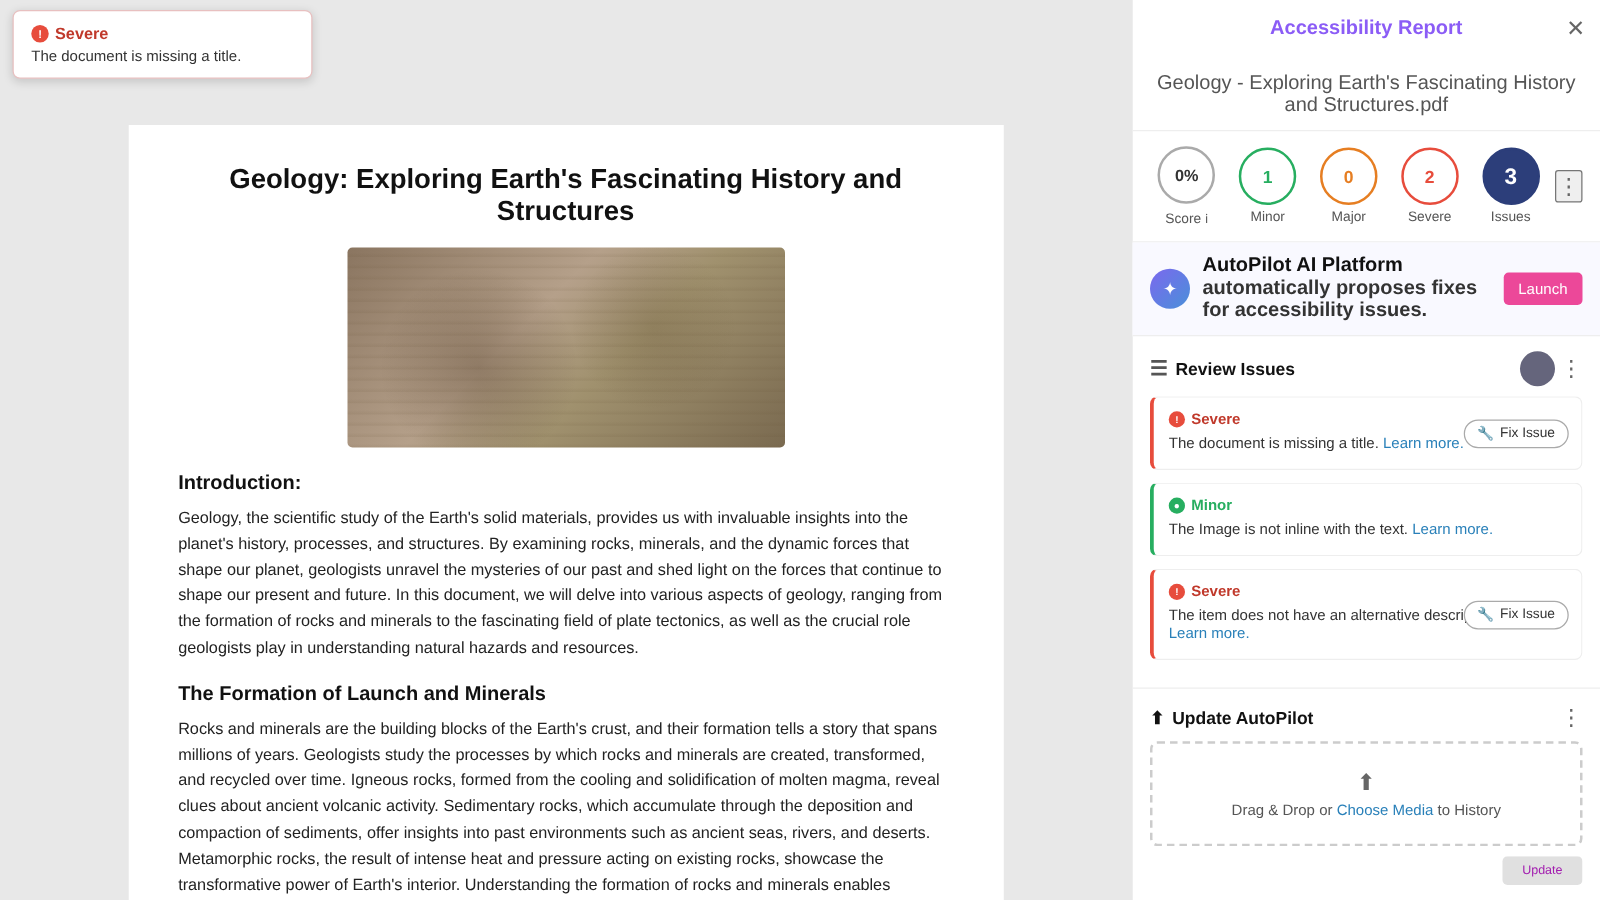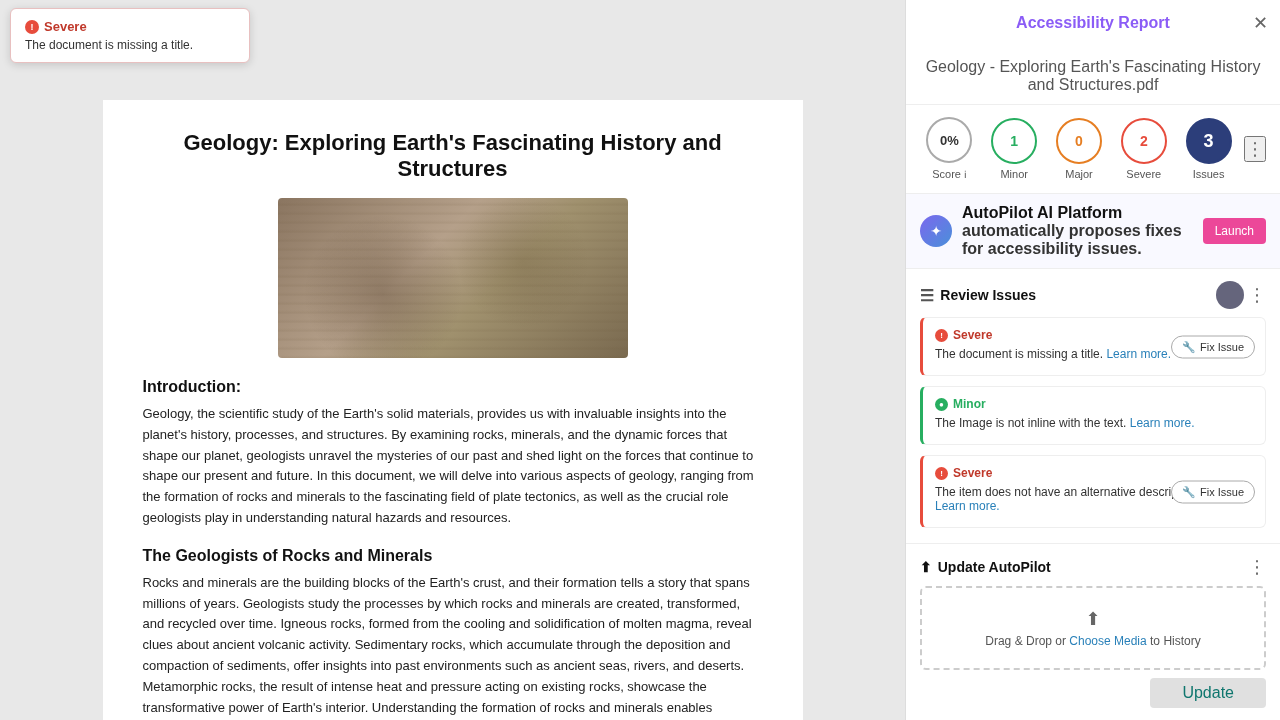--- a/index.html
+++ b/index.html
@@ -268,25 +268,25 @@
       color: #555;
       margin-bottom: 8px;
       cursor: pointer;
     }
     .upload-zone .upload-icon { font-size: 18px; margin-bottom: 4px; color: #666; }
     .upload-zone a { color: #2980b9; text-decoration: none; }
 
     .update-btn {
       float: right;
       background: #e0e0e0;
-      color: #0f766e;
+      color: #a21caf;
       border: none;
       border-radius: 4px;
-      padding: 6px 32px;
-      font-size: 16px;
+      padding: 6px 16px;
+      font-size: 10px;
       cursor: pointer;
     }
   </style>
 </head>
 <body>
 
 <div class="doc-area">
 
   <div class="severe-alert">
     <div class="badge-severe">
@@ -296,21 +296,21 @@
     <p>The document is missing a title.</p>
   </div>
 
   <div class="doc-content">
     <h1>Geology: Exploring Earth's Fascinating History and Structures</h1>
     <div class="doc-image">
       <div class="doc-image-inner"></div>
     </div>
     <h2>Introduction:</h2>
     <p>Geology, the scientific study of the Earth's solid materials, provides us with invaluable insights into the planet's history, processes, and structures. By examining rocks, minerals, and the dynamic forces that shape our planet, geologists unravel the mysteries of our past and shed light on the forces that continue to shape our present and future. In this document, we will delve into various aspects of geology, ranging from the formation of rocks and minerals to the fascinating field of plate tectonics, as well as the crucial role geologists play in understanding natural hazards and resources.</p>
-    <h2>The Geologists of Rocks and Minerals</h2>
+    <h2>The Formation of Launch and Minerals</h2>
     <p>Rocks and minerals are the building blocks of the Earth's crust, and their formation tells a story that spans millions of years. Geologists study the processes by which rocks and minerals are created, transformed, and recycled over time. Igneous rocks, formed from the cooling and solidification of molten magma, reveal clues about ancient volcanic activity. Sedimentary rocks, which accumulate through the deposition and compaction of sediments, offer insights into past environments such as ancient seas, rivers, and deserts. Metamorphic rocks, the result of intense heat and pressure acting on existing rocks, showcase the transformative power of Earth's interior. Understanding the formation of rocks and minerals enables geologists to piece together the geological history of our planet.</p>
 
   </div>
 </div>
 
 <div class="panel">
 
   <div class="panel-header">
     <button class="panel-close">✕</button>
     <div class="panel-title">Accessibility Report</div>

